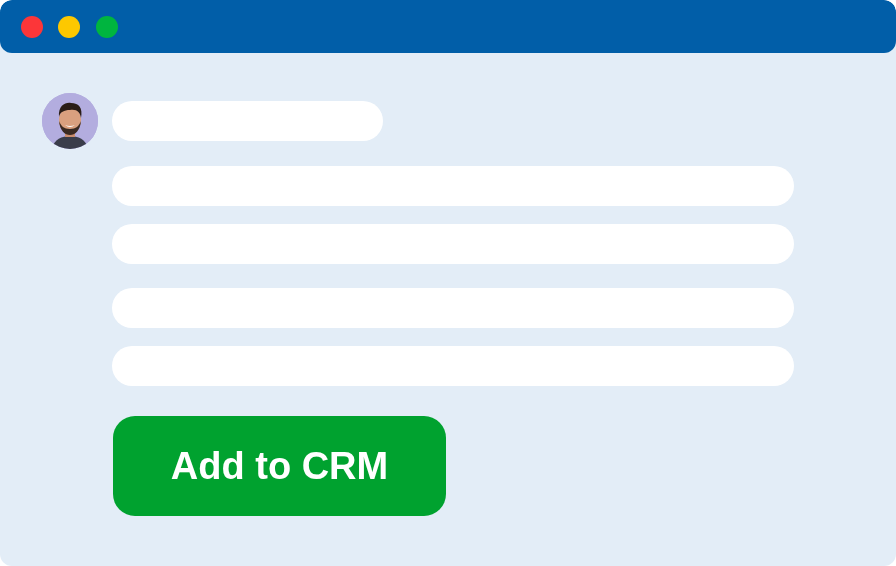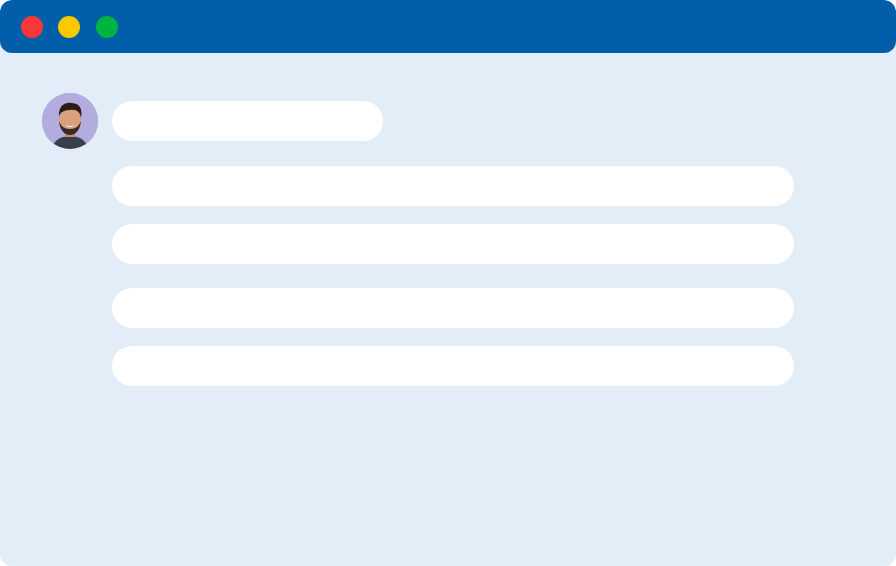--- a/index.html
+++ b/index.html
@@ -40,13 +40,14 @@
       <path d="M23 32 Q28 36 33 32 Q28 34 23 32 Z" fill="#ffffff"></path>
     </svg>
   </div>
 
   <div class="bar name"></div>
   <div class="bar l1"></div>
   <div class="bar l2"></div>
   <div class="bar l3"></div>
   <div class="bar l4"></div>
 
+  <button class="cta">Add to CRM</button>
 </div>
 
 </body></html>

